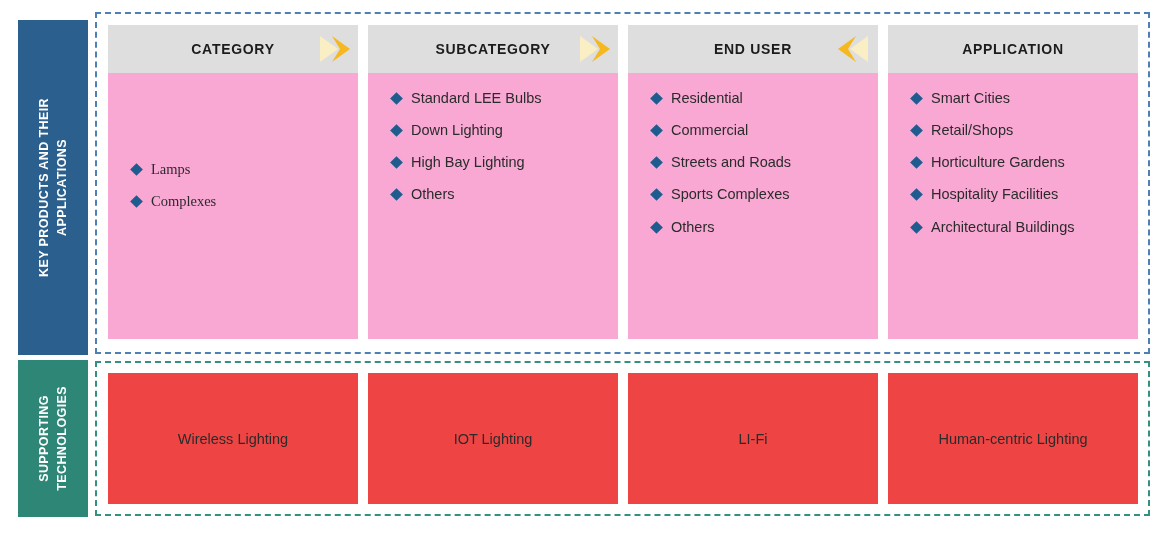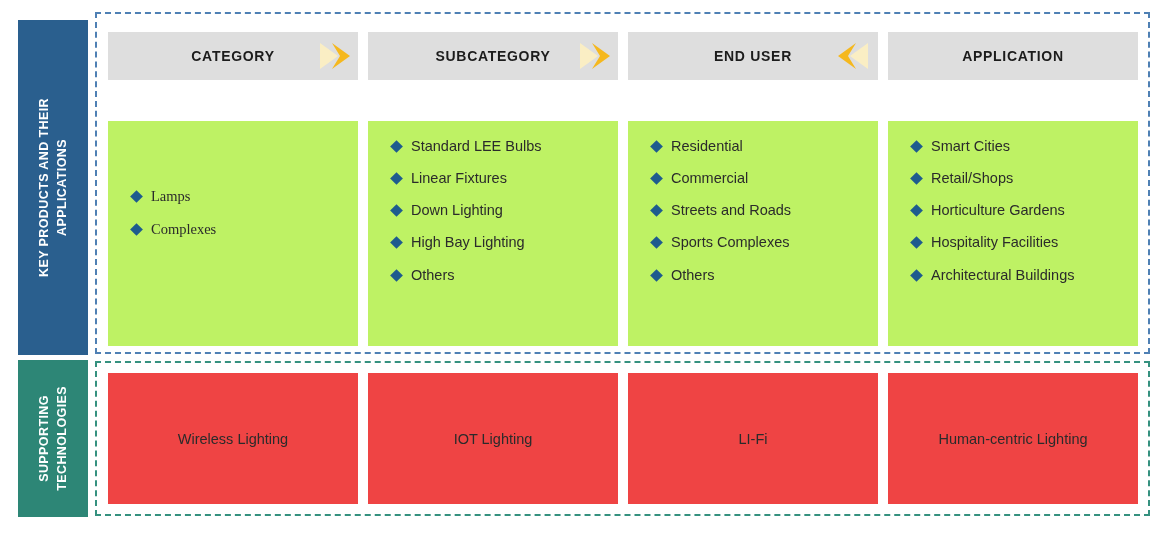--- a/index.html
+++ b/index.html
@@ -70,21 +70,21 @@
     top: 361px;
     width: 1055px;
     height: 155px;
     border: 2px dashed #35917f;
   }
 
   
   #matrix {
     position: absolute;
     left: 108px;
-    top: 32px;
+    top: 25px;
     width: 1030px;
     height: 314px;
     display: flex;
     gap: 10px;
   }
   .col {
     flex: 1 1 0;
     display: flex;
     flex-direction: column;
     min-width: 0;
@@ -99,25 +99,24 @@
   }
   .col-header-label {
     font-size: 14px;
     font-weight: bold;
     color: #1c1c1c;
     letter-spacing: 0.7px;
     text-align: center;
   }
   .col-body {
     flex: 1 1 auto;
-    background: #bef264;
+    background: #f9a8d4;
     padding: 16px 0 10px 0;
     display: flex;
     flex-direction: column;
-    margin-top: 41px;
   }
   .col-body.center-vert {
     justify-content: center;
     padding-top: 0;
     padding-bottom: 28px;
     font-family: Liberation Serif, serif;
   }
   .bullet-row {
     display: flex;
     align-items: flex-start;
@@ -227,24 +226,20 @@
           </svg>
         </span>
       </div>
       <div class="col-body">
         <div class="bullet-row">
           <span class="diamond"></span>
           <span class="bullet-text">Standard LEE Bulbs</span>
         </div>
         <div class="bullet-row">
           <span class="diamond"></span>
-          <span class="bullet-text">Linear Fixtures</span>
-        </div>
-        <div class="bullet-row">
-          <span class="diamond"></span>
           <span class="bullet-text">Down Lighting</span>
         </div>
         <div class="bullet-row">
           <span class="diamond"></span>
           <span class="bullet-text">High Bay Lighting</span>
         </div>
         <div class="bullet-row">
           <span class="diamond"></span>
           <span class="bullet-text">Others</span>
         </div>

